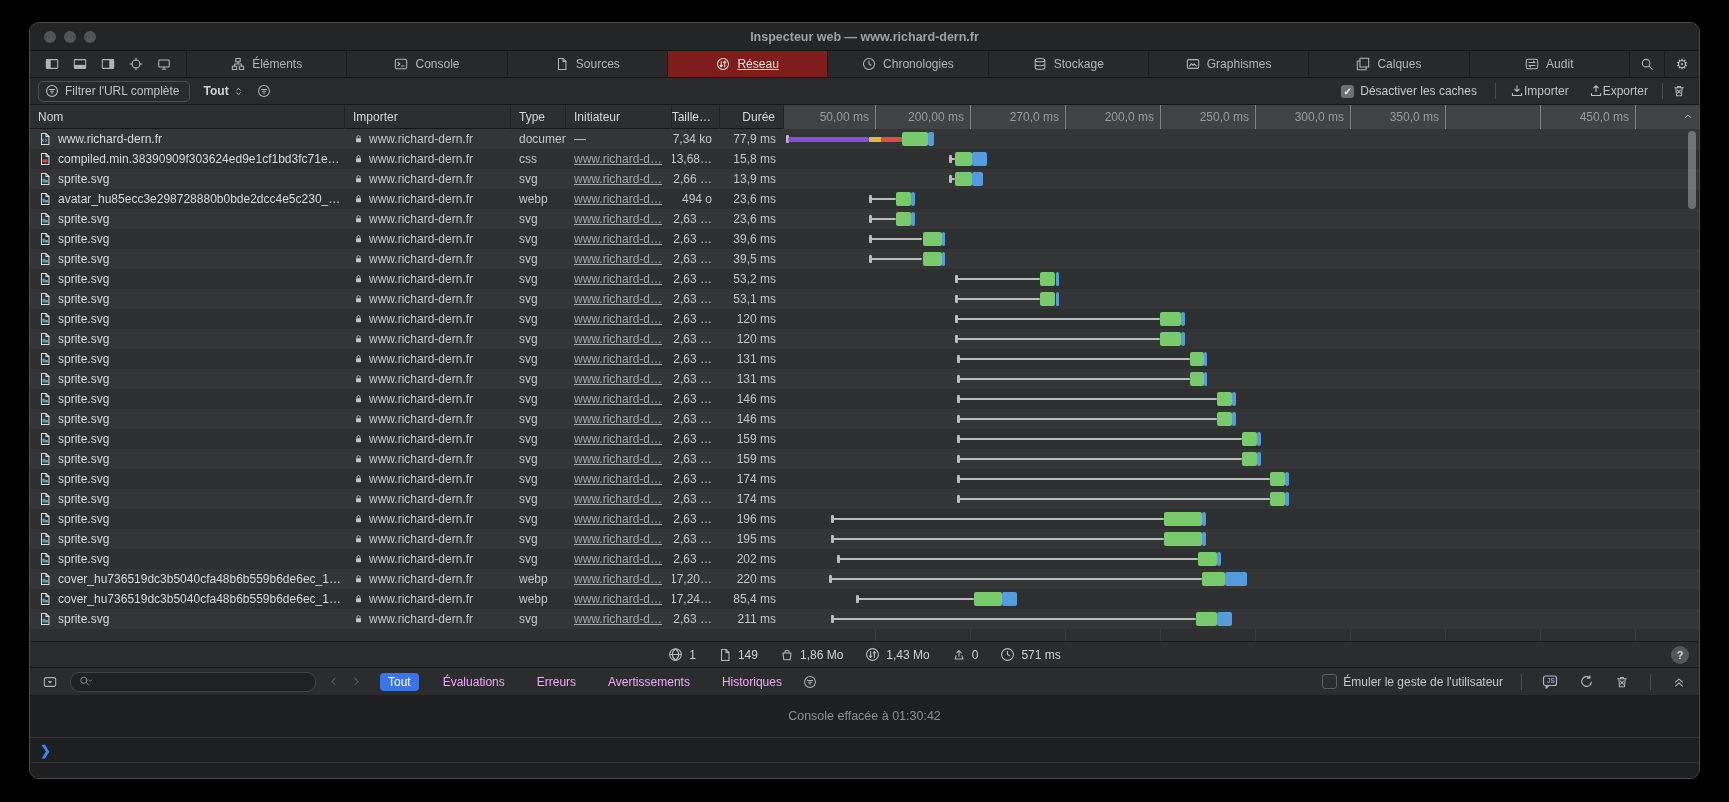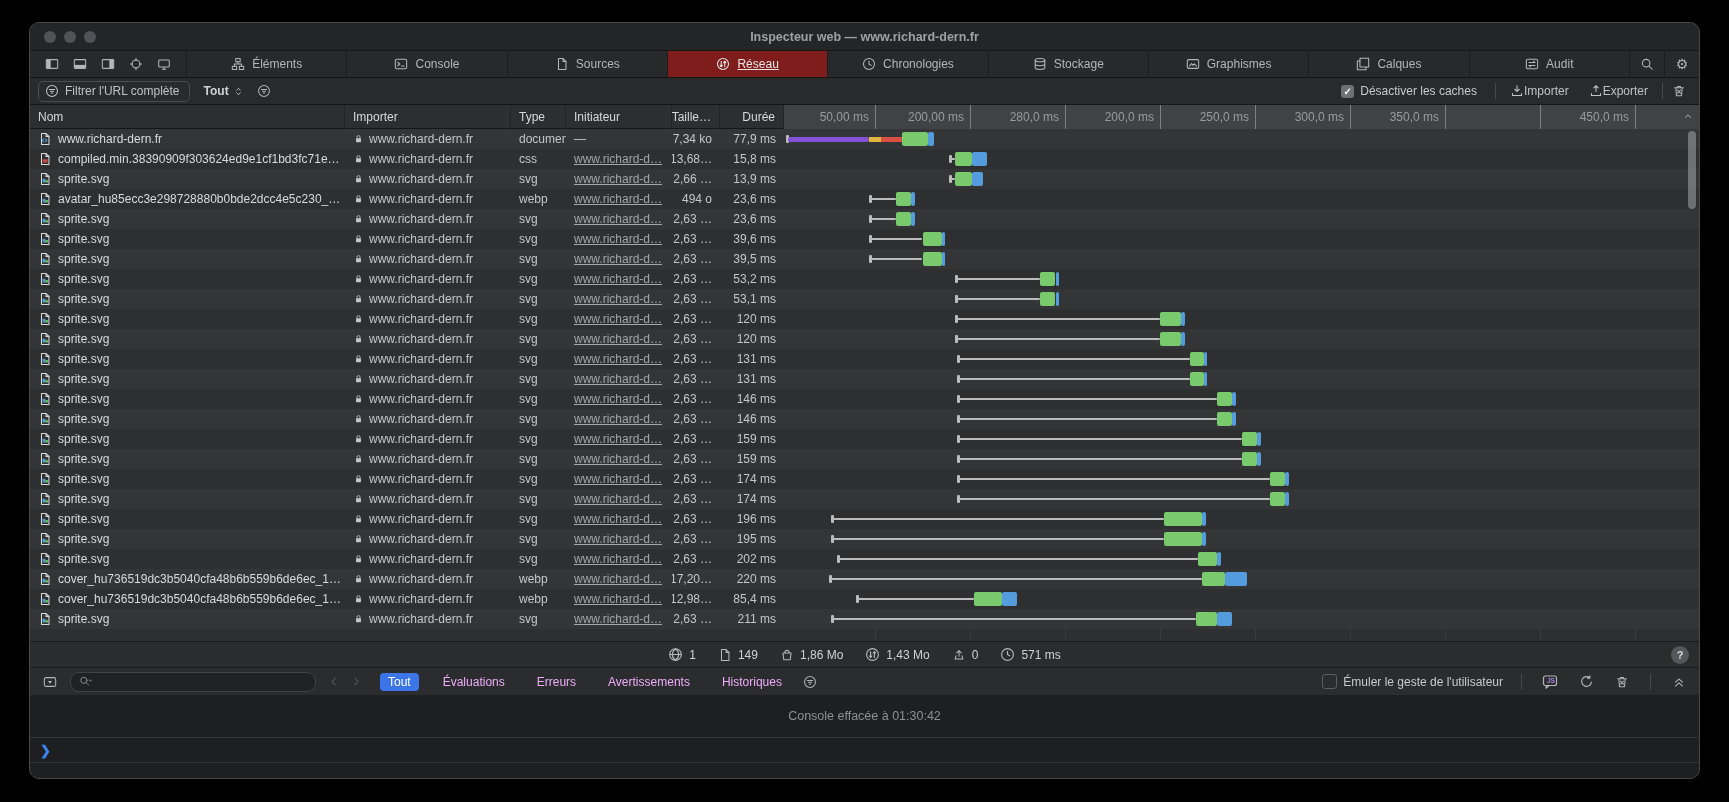--- a/index.html
+++ b/index.html
@@ -300,21 +300,21 @@
       <span class="corner-chev ic">
           <svg width="12" height="12" viewBox="0 0 16 16" fill="none" stroke="currentColor" stroke-width="1.2" stroke-linecap="round" stroke-linejoin="round">
             <path d="M4.5 10L8 6.5 11.5 10"></path>
           </svg>
         </span>
     <div class="tick-line" style="left: 91px;"></div>
         <div class="tick-label" style="left: -1px;">50,00 ms</div>
         <div class="tick-line" style="left: 186px;"></div>
         <div class="tick-label" style="left: 94px;">200,00 ms</div>
         <div class="tick-line" style="left: 281px;"></div>
-        <div class="tick-label" style="left: 189px;">280,0 ms</div>
+        <div class="tick-label" style="left: 189px;">270,0 ms</div>
         <div class="tick-line" style="left: 376px;"></div>
         <div class="tick-label" style="left: 284px;">200,0 ms</div>
         <div class="tick-line" style="left: 471px;"></div>
         <div class="tick-label" style="left: 379px;">250,0 ms</div>
         <div class="tick-line" style="left: 566px;"></div>
         <div class="tick-label" style="left: 474px;">300,0 ms</div>
         <div class="tick-line" style="left: 661px;"></div>
         <div class="tick-label" style="left: 569px;">350,0 ms</div>
         <div class="tick-line" style="left: 756px;"></div>
         <div class="tick-label" style="left: 688px; margin-top: 48px;">400,0 ms</div>
@@ -1277,21 +1277,21 @@
             </span>
             <span class="txt">www.richard-dern.fr</span>
           </div>
     <div class="c typ">
             <span class="txt">webp</span>
           </div>
     <div class="c ini">
             <a class="">www.richard-d…</a>
           </div>
     <div class="c siz">
-            <span class="txt">12,98…</span>
+            <span class="txt">17,24…</span>
           </div>
     <div class="c dur">
             <span class="txt">85,4 ms</span>
           </div>
     <div class="c wf">
             <div class="wcap" style="left: 72px;"></div>
             <div class="wline" style="left: 72px; width: 117.8px;"></div>
             <div class="seg g" style="left: 189.8px; width: 28.5px;"></div>
             <div class="seg b" style="left: 218.3px; width: 15.2px;"></div>
           </div>

